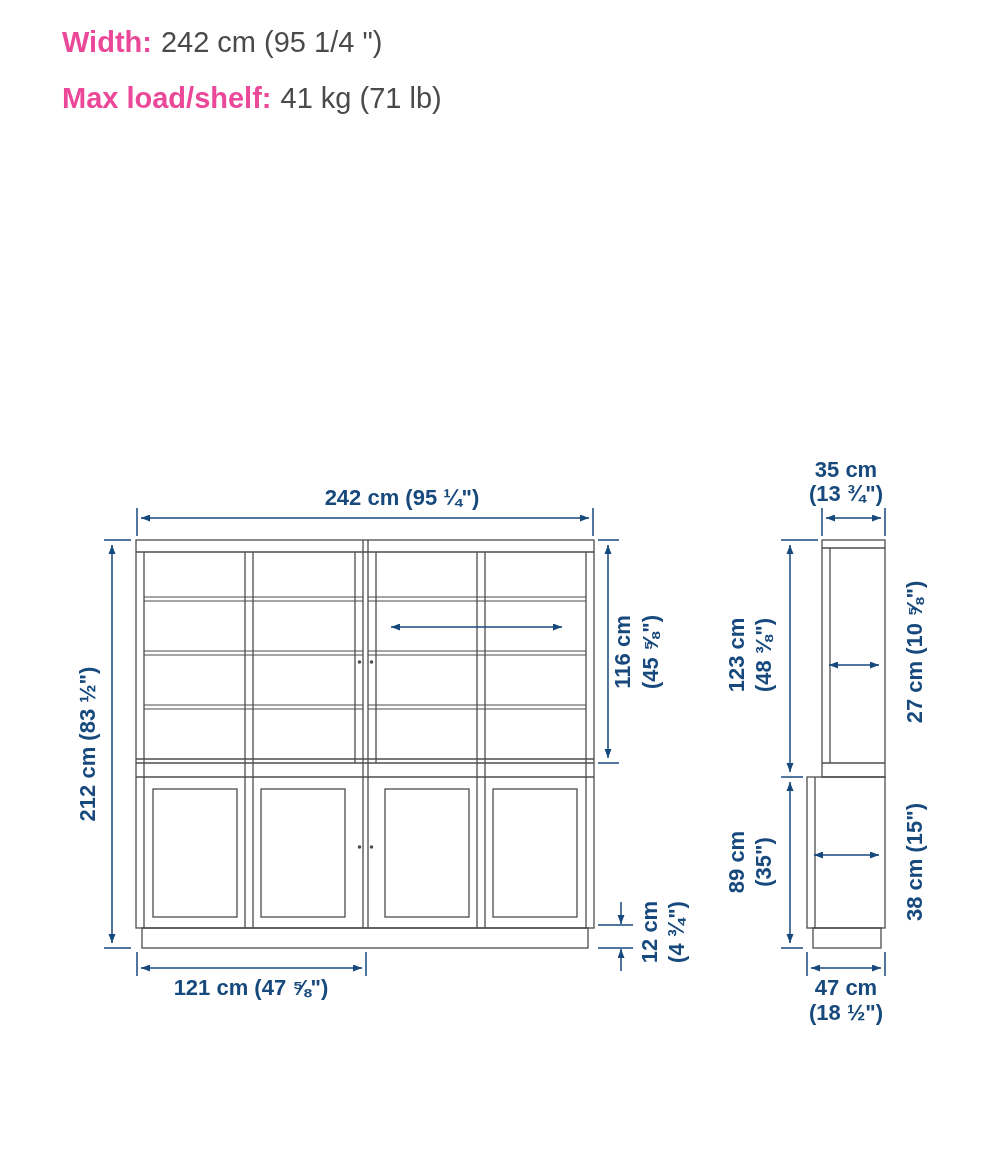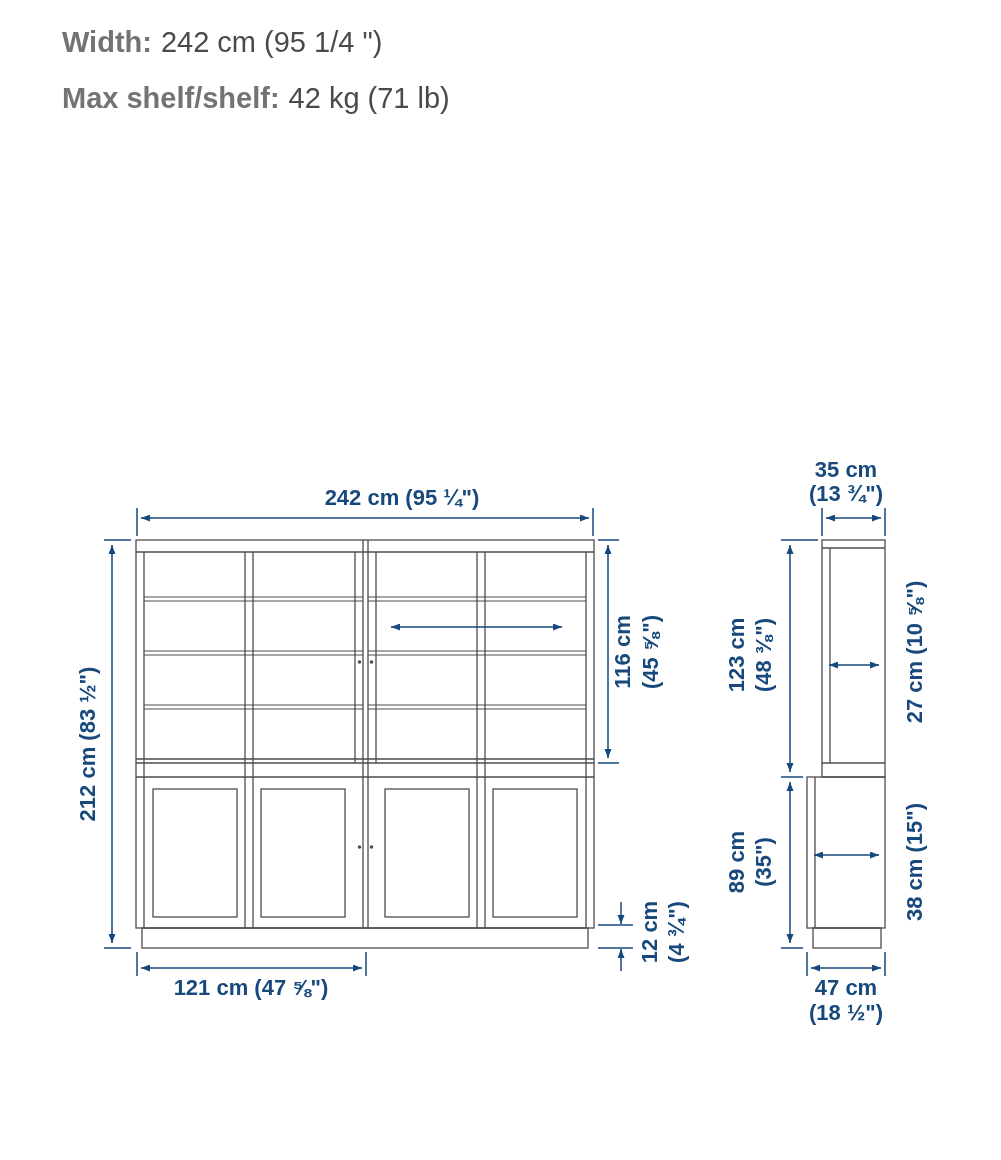--- a/index.html
+++ b/index.html
@@ -1,35 +1,35 @@
 <!DOCTYPE html>
 <html><head>
 <meta charset="utf-8">
 <style>
   html,body{margin:0;padding:0;background:#ffffff;}
   .page{position:relative;width:1001px;height:1160px;background:#ffffff;overflow:hidden;
         font-family:"Liberation Sans",sans-serif;}
   .specs{position:absolute;left:62px;top:14px;}
   .spec-row{font-size:29px;line-height:56px;color:#4a4a4a;white-space:nowrap;}
-  .spec-label{font-weight:700;color:#737373;}
+  .spec-label{font-weight:700;color:#ec4899;}
   .spec-value{margin-left:9px;color:#4a4a4a;}
   svg.diagram{position:absolute;left:0;top:0;}
   svg text{font-family:"Liberation Sans",sans-serif;font-weight:700;font-size:22px;}
 </style>
 </head>
 <body>
 
 <div class="page">
 
   <div class="specs">
     <div class="spec-row">
       <span class="spec-label">Width:</span><span class="spec-value">242 cm (95 1/4 ")</span>
     </div>
     <div class="spec-row">
-      <span class="spec-label">Max shelf/shelf:</span><span class="spec-value">42 kg (71 lb)</span>
+      <span class="spec-label">Max load/shelf:</span><span class="spec-value">41 kg (71 lb)</span>
     </div>
   </div>
 
   <svg class="diagram" width="1001" height="1160" viewBox="0 0 1001 1160">
     <defs>
       <marker id="ah-end" markerWidth="10" markerHeight="8" refX="9" refY="3.5" orient="auto" markerUnits="userSpaceOnUse">
         <path d="M0,0 L9,3.5 L0,7 z" fill="#17497d"></path>
       </marker>
       <marker id="ah-start" markerWidth="10" markerHeight="8" refX="0" refY="3.5" orient="auto" markerUnits="userSpaceOnUse">
         <path d="M9,0 L0,3.5 L9,7 z" fill="#17497d"></path>

